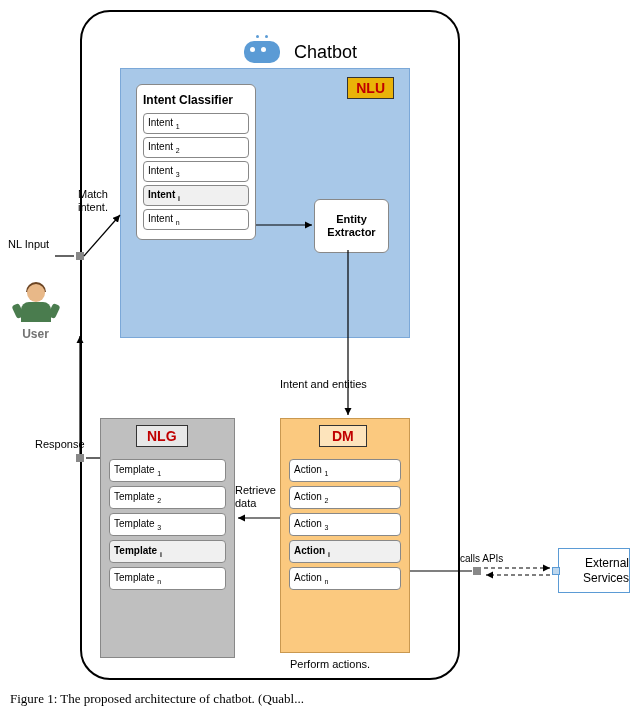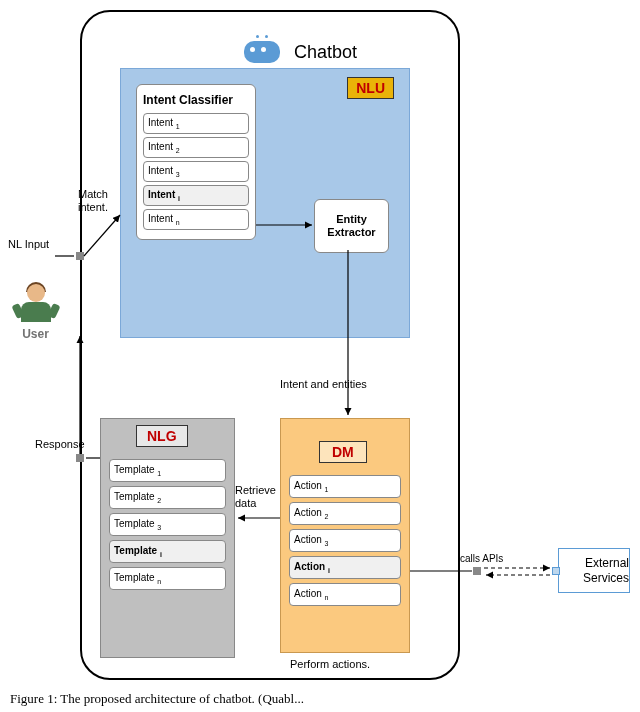--- a/index.html
+++ b/index.html
@@ -25,21 +25,21 @@
     .intent-item.selected { font-weight: bold; background: #f0f0f0; }
     .subscript { font-size: 7px; vertical-align: sub; }
     
     .entity-extractor { position: absolute; right: 20px; top: 130px; width: 75px; height: 54px; background: #fff; border: 1px solid #888; border-radius: 6px; display: flex; align-items: center; justify-content: center; font-size: 11px; font-weight: bold; text-align: center; line-height: 1.2; }
     
     .nlg-box { position: absolute; left: 100px; top: 418px; width: 135px; height: 240px; background: #bfbfbf; border: 1px solid #888; padding-top: 6px; }
     .nlg-label { font-size: 14px; color: #c00000; font-weight: bold; border: 1px solid #333; padding: 2px 10px; background: #e8e8e8; display: inline-block; margin-left: 35px; margin-bottom: 8px; }
     .template-item { font-size: 10px; border: 1px solid #888; border-radius: 4px; padding: 4px 4px; margin: 4px 8px; background: #fff; }
     .template-item.selected { font-weight: bold; background: #f0f0f0; }
     
-    .dm-box { position: absolute; left: 280px; top: 418px; width: 130px; height: 235px; background: #fbc97f; border: 1px solid #c99850; padding-top: 22px; }
+    .dm-box { position: absolute; left: 280px; top: 418px; width: 130px; height: 235px; background: #fbc97f; border: 1px solid #c99850; padding-top: 6px; }
     .dm-label { font-size: 14px; color: #c00000; font-weight: bold; border: 1px solid #333; padding: 2px 12px; background: #fde4bc; display: inline-block; margin-left: 38px; margin-bottom: 8px; }
     .action-item { font-size: 10px; border: 1px solid #888; border-radius: 4px; padding: 4px 4px; margin: 4px 8px; background: #fff; }
     .action-item.selected { font-weight: bold; background: #f0f0f0; }
     
     .user-section { position: absolute; left: 8px; top: 280px; width: 55px; text-align: center; }
     .user-icon { width: 40px; height: 45px; margin: 0 auto; position: relative; }
     .user-head { width: 18px; height: 18px; background: #e8b888; border-radius: 50%; position: absolute; top: 4px; left: 11px; }
     .user-hair { width: 20px; height: 10px; background: #6b4423; border-radius: 10px 10px 0 0; position: absolute; top: 2px; left: 10px; }
     .user-body { width: 30px; height: 20px; background: #4a7c4e; border-radius: 8px 8px 0 0; position: absolute; top: 22px; left: 5px; }
     .user-arm-l { width: 8px; height: 14px; background: #4a7c4e; border-radius: 3px; position: absolute; top: 24px; left: -2px; transform: rotate(-25deg); }

